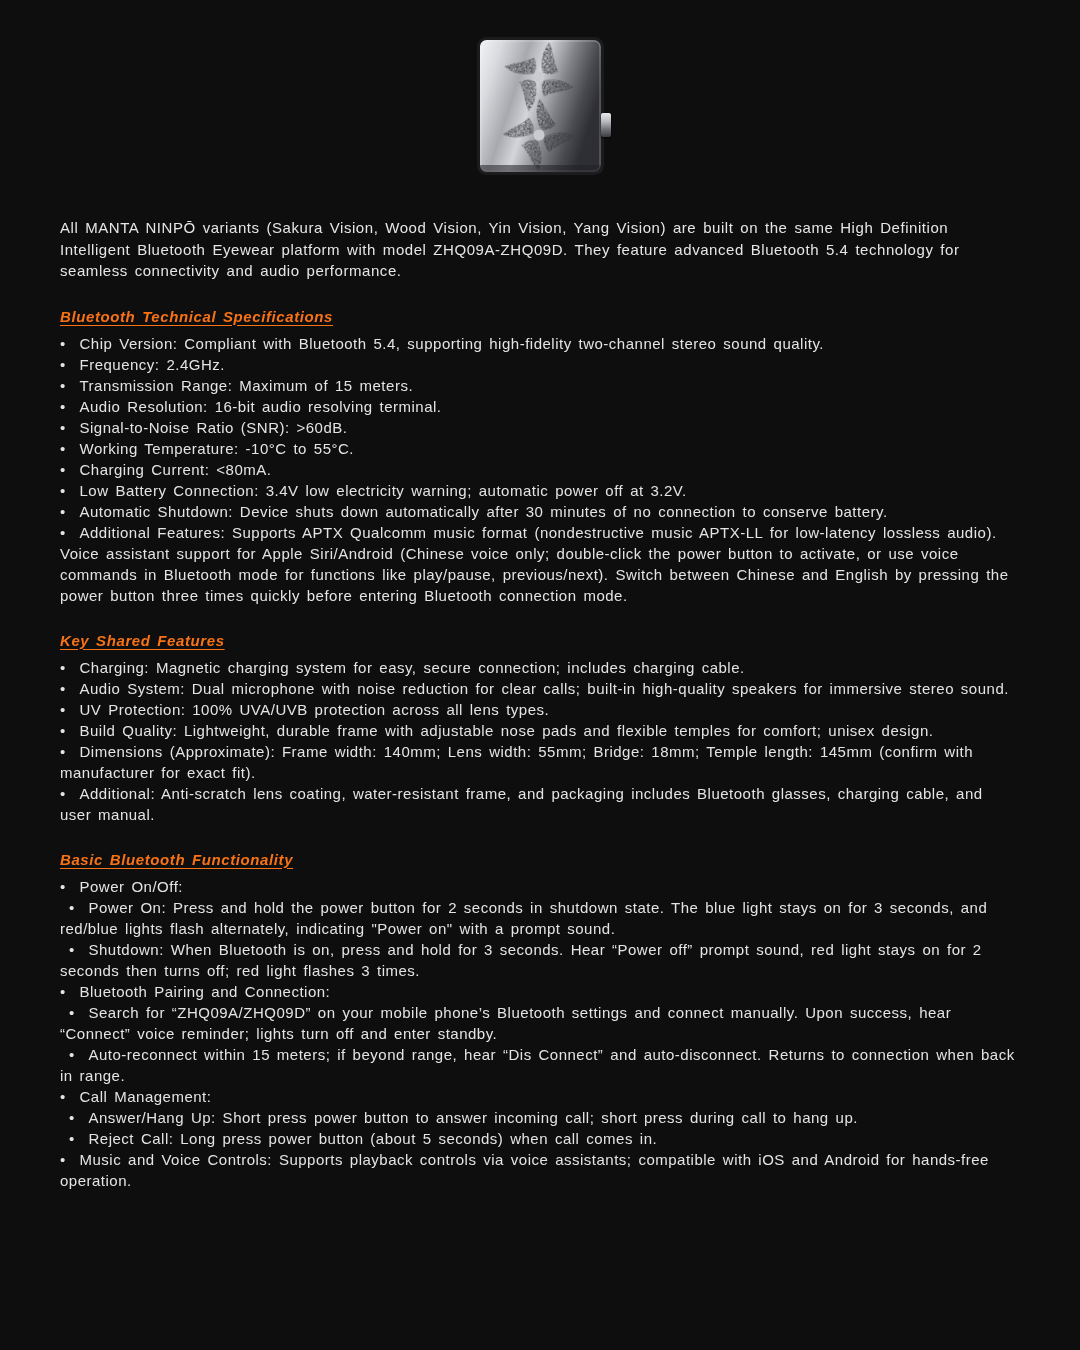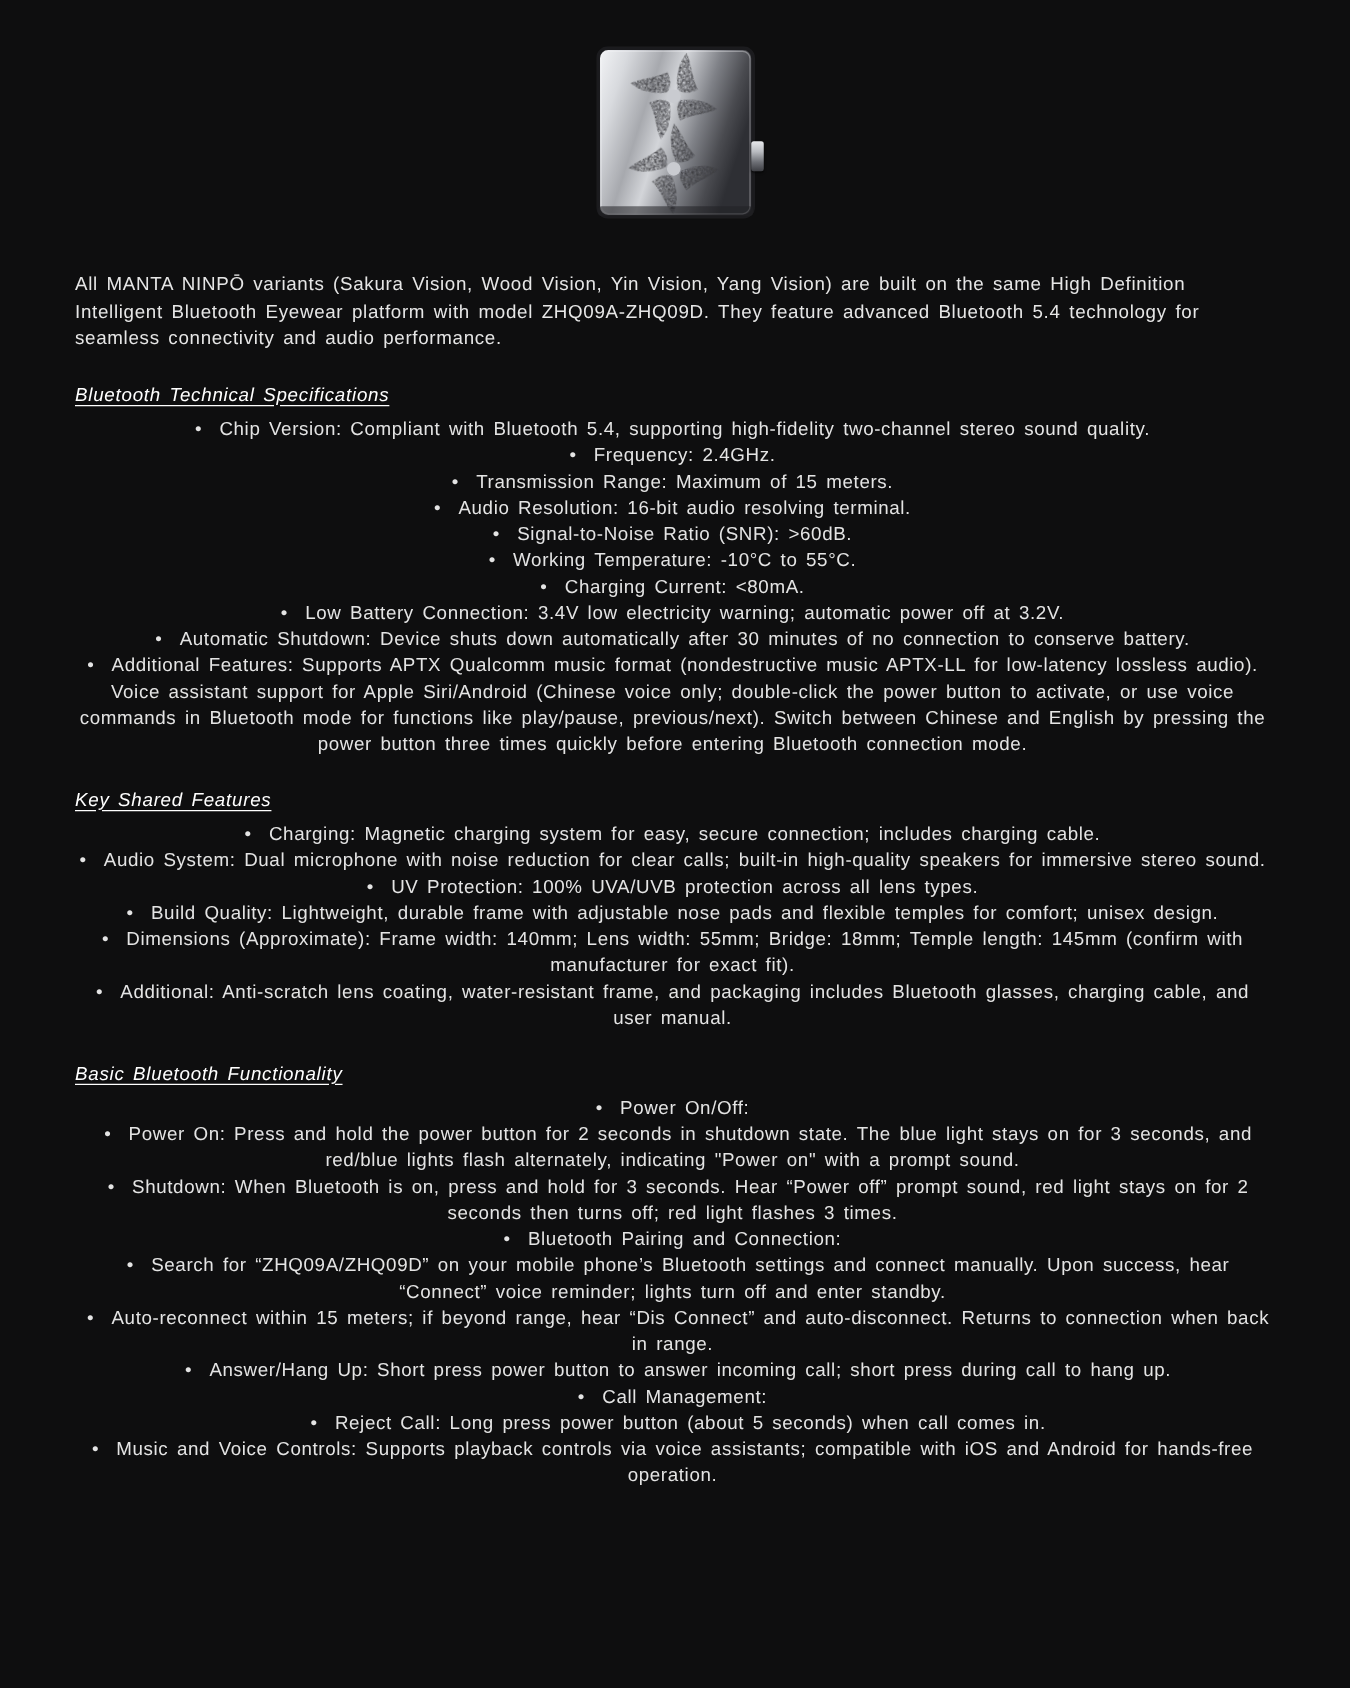--- a/index.html
+++ b/index.html
@@ -19,26 +19,26 @@
     box-shadow:0 1px 2px rgba(0,0,0,.8);
   }
   
   .content{padding:0 64px 0 60px;}
   .intro{
     margin:42px 0 0 0;font-size:15px;line-height:21.5px;
     letter-spacing:.55px;word-spacing:2.2px;color:#e6e6e6;
   }
   .section-title{
     margin:24px 0 6px 0;font-size:15px;line-height:21px;
-    font-style:italic;font-weight:400;letter-spacing:.6px;word-spacing:2px;
-    text-decoration:underline;text-underline-offset:3px;color:#ffffff;
+    font-style:italic;font-weight:700;letter-spacing:.6px;word-spacing:2px;
+    text-decoration:underline;text-underline-offset:3px;color:#f97316;
   }
   .item{
     margin:0;font-size:15px;line-height:21px;
-    letter-spacing:.5px;word-spacing:2.2px;color:#e4e4e4;text-align:center;
+    letter-spacing:.5px;word-spacing:2.2px;color:#e4e4e4;
   }
   .item::before{content:"\2022\00a0\00a0";}
   .item.sub::before{padding-left:9px;}
 </style>
 </head>
 <body>
 
 <div class="page">
 
   <div class="hero">
@@ -106,19 +106,19 @@
     <p class="item">Dimensions (Approximate): Frame width: 140mm; Lens width: 55mm; Bridge: 18mm; Temple length: 145mm (confirm with manufacturer for exact fit).</p>
     <p class="item">Additional: Anti-scratch lens coating, water-resistant frame, and packaging includes Bluetooth glasses, charging cable, and user manual.</p>
 
     <h2 class="section-title">Basic Bluetooth Functionality</h2>
     <p class="item">Power On/Off:</p>
     <p class="item sub">Power On: Press and hold the power button for 2 seconds in shutdown state. The blue light stays on for 3 seconds, and red/blue lights flash alternately, indicating "Power on" with a prompt sound.</p>
     <p class="item sub">Shutdown: When Bluetooth is on, press and hold for 3 seconds. Hear “Power off” prompt sound, red light stays on for 2 seconds then turns off; red light flashes 3 times.</p>
     <p class="item">Bluetooth Pairing and Connection:</p>
     <p class="item sub">Search for “ZHQ09A/ZHQ09D” on your mobile phone’s Bluetooth settings and connect manually. Upon success, hear “Connect” voice reminder; lights turn off and enter standby.</p>
     <p class="item sub">Auto-reconnect within 15 meters; if beyond range, hear “Dis Connect” and auto-disconnect. Returns to connection when back in range.</p>
+    <p class="item">Call Management:</p>
     <p class="item sub">Answer/Hang Up: Short press power button to answer incoming call; short press during call to hang up.</p>
-    <p class="item">Call Management:</p>
     <p class="item sub">Reject Call: Long press power button (about 5 seconds) when call comes in.</p>
     <p class="item">Music and Voice Controls: Supports playback controls via voice assistants; compatible with iOS and Android for hands-free operation.</p>
 
   </div>
 </div>
 
 </body></html>

